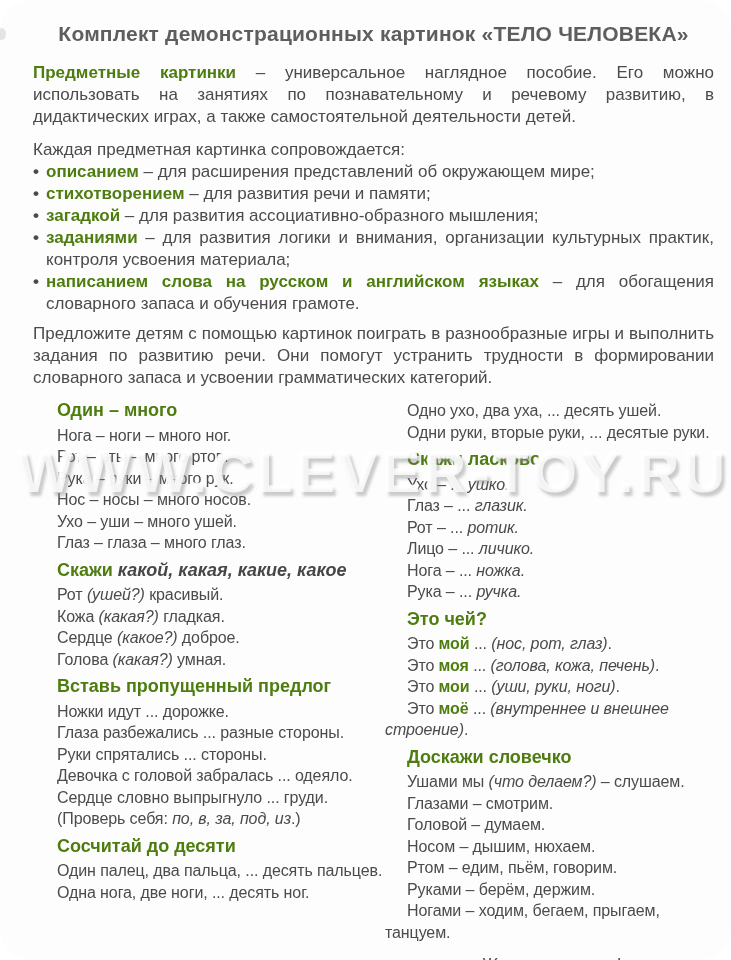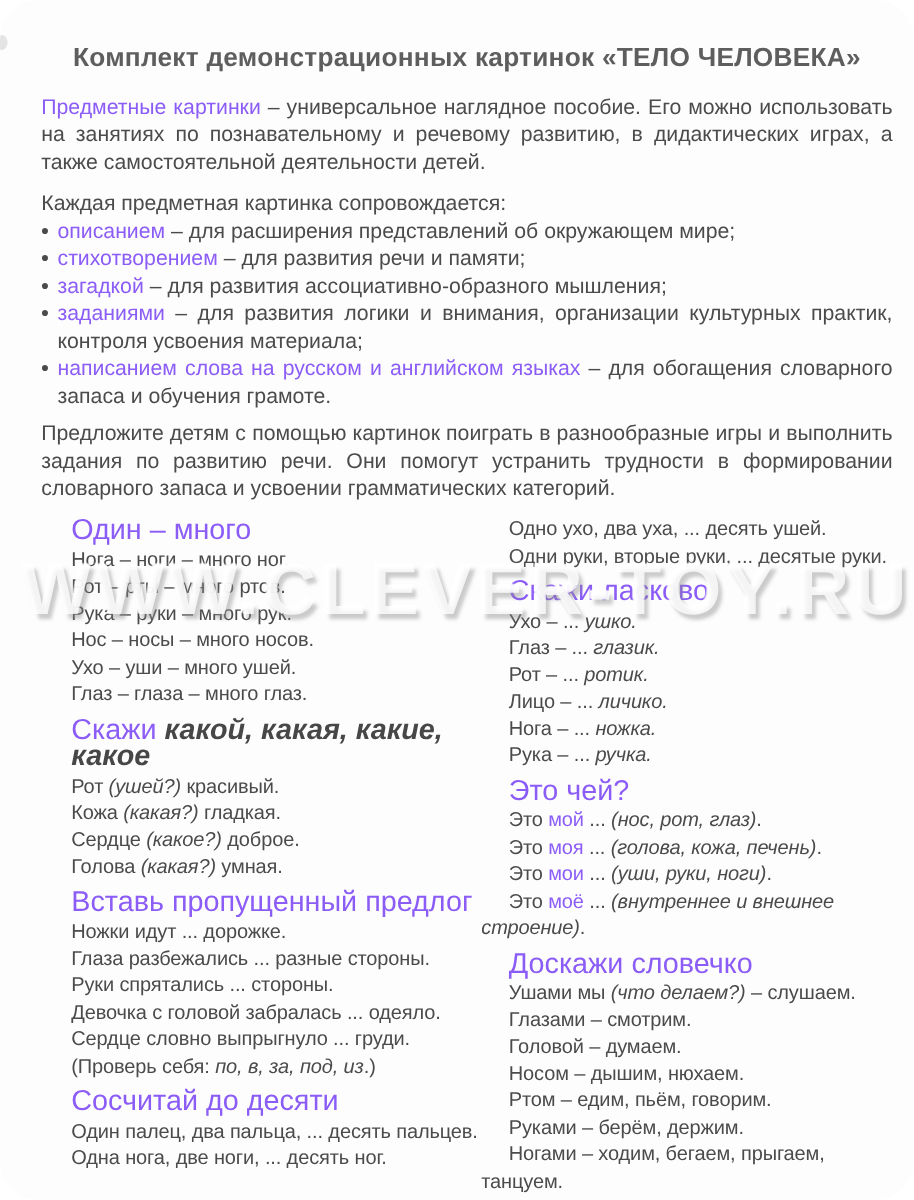--- a/index.html
+++ b/index.html
@@ -1,40 +1,40 @@
 <!DOCTYPE html>
 <html lang="ru"><head>
 <meta charset="utf-8">
 <style>
   html,body{margin:0;padding:0;background:#ffffff;}
   body{width:731px;height:960px;font-family:"Liberation Sans","DejaVu Sans",sans-serif;color:#4b4b4b;}
   .page{position:relative;width:731px;height:960px;background:#fdfdfd;overflow:hidden;
-        padding:33px 17px 0 33px;box-sizing:border-box;border-radius:31px;}
+        padding:20px 17px 0 33px;box-sizing:border-box;border-radius:31px;}
   .speck{position:absolute;left:-3px;top:28px;width:9px;height:12px;background:#d8d8d8;
          border-radius:50%;opacity:.7;}
   .title{margin:2px 10px 16px 10px;text-align:center;font-size:21px;line-height:24px;
          font-weight:bold;color:#5e5e5e;letter-spacing:.2px;}
   .para{margin:0;font-size:17px;line-height:22px;}
   .justify{text-align:justify;}
   .p1{margin-bottom:11px;}
   .lead{margin-bottom:0;}
   .bullets{font-size:17px;line-height:22px;}
   .bullet-item{position:relative;padding-left:13px;text-align:justify;}
   .bullet-item .marker{position:absolute;left:0;top:0;font-weight:bold;}
   .p2{margin-top:8px;}
   .columns{display:flex;margin-top:11px;}
   .col{box-sizing:border-box;}
   .col-left{width:350px;padding-left:24px;}
   .col-right{flex:1;padding-left:24px;}
-  .sec-h{margin:6px 0 3px 0;font-size:23px;line-height:21.5px;font-weight:bold;color:#474747;}
+  .sec-h{margin:6px 0 3px 0;font-size:18px;line-height:21.5px;font-weight:bold;color:#474747;}
   .sec:first-child .sec-h{margin-top:0;}
   .line{font-size:16px;line-height:21.5px;margin-left:-22px;text-indent:22px;
         letter-spacing:-0.1px;}
   .seg-n{font-weight:normal;font-style:normal;}
-  .seg-b{font-weight:normal;color:#8b5cf6;}
+  .seg-b{font-weight:bold;color:#4d7c0f;}
   .seg-i{font-style:italic;text-align:center;}
   .seg-bi{font-weight:bold;font-style:italic;}
   .closing{margin:12px 20px 0 0;text-align:center;font-size:17.5px;font-style:italic;
            color:#4f4f4f;}
   .watermark{position:absolute;left:16px;right:0;top:438px;text-align:center;
              font-size:58px;font-weight:bold;letter-spacing:4px;
              color:rgba(255,255,255,0.78);
              text-shadow:3px 4px 3px rgba(140,140,140,0.45),
                          -1px -1px 1px rgba(255,255,255,0.8);
              pointer-events:none;white-space:nowrap;}

